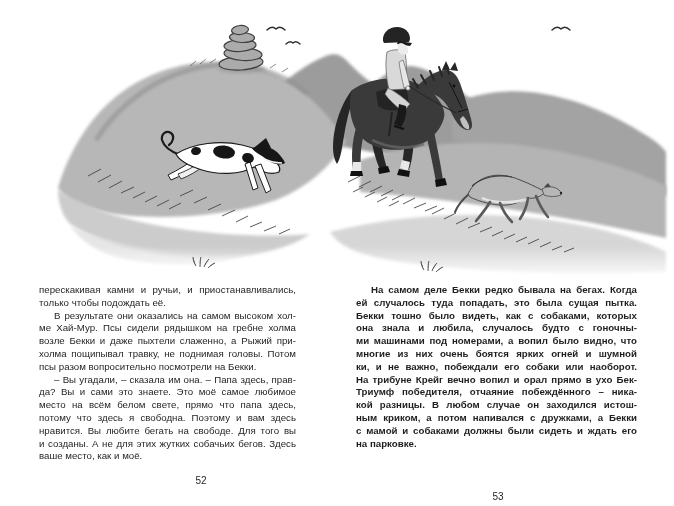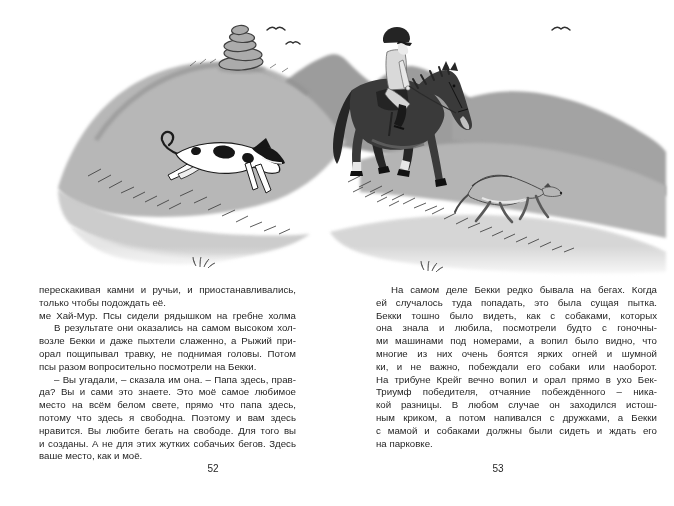--- a/index.html
+++ b/index.html
@@ -3,27 +3,27 @@
 <meta charset="utf-8">
 <style>
   html,body{margin:0;padding:0;background:#ffffff;}
   body{width:674px;height:506px;overflow:hidden;position:relative;
        font-family:"Liberation Sans",sans-serif;color:var(--text,#1f1f1f);}
   .spread{position:absolute;inset:0;background:var(--page-bg,#fff);}
   .illustration{position:absolute;top:0;left:0;}
   .textcol{position:absolute;top:284px;font-size:9.7px;line-height:12.8px;
            letter-spacing:0;color:var(--text,#1f1f1f);}
   .textcol.left{left:39px;width:257px;}
-  .textcol.right{left:376px;width:281px;}
+  .textcol.right{left:356px;width:281px;font-weight:bold;}
   .line{text-align:justify;text-align-last:justify;height:12.8px;overflow:hidden;white-space:normal;}
   .line.last{text-align-last:left;}
   .line.indent{text-indent:15px;}
   .pagenum{position:absolute;top:463px;width:34px;text-align:center;font-size:10px;}
-  .pagenum.left{left:196px;}
-  .pagenum.right{left:481px;}
+  .pagenum.left{left:184px;margin-top:12px;}
+  .pagenum.right{left:481px;margin-top:28px;}
 </style>
 </head>
 <body>
 
 <div class="spread">
 
   <svg class="illustration" width="674" height="280" viewBox="0 0 674 280">
     <defs>
       <filter id="soft" x="-20%" y="-20%" width="140%" height="140%">
         <feGaussianBlur stdDeviation="1.6"></feGaussianBlur>
@@ -139,39 +139,39 @@
         <path d="M528,198 C527,206 524,213 520,219"></path>
         <path d="M490,202 C486,209 481,215 476,221"></path>
         <path d="M500,203 C503,211 507,217 512,222"></path>
       </g>
     </g>
   </svg>
 
   <div class="textcol left">
       <div class="line">перескакивая камни и ручьи, и приостанавливались,</div>
       <div class="line last">только чтобы подождать её.</div>
+      <div class="line indent">В результате они оказались на самом высоком хол-</div>
       <div class="line">ме Хай-Мур. Псы сидели рядышком на гребне холма</div>
-      <div class="line indent">В результате они оказались на самом высоком хол-</div>
       <div class="line">возле Бекки и даже пыхтели слаженно, а Рыжий при-</div>
-      <div class="line">орал пощипывал травку, не поднимая головы. Потом</div>
+      <div class="line">холма пощипывал травку, не поднимая головы. Потом</div>
       <div class="line last">псы разом вопросительно посмотрели на Бекки.</div>
       <div class="line indent">– Вы угадали, – сказала им она. – Папа здесь, прав-</div>
       <div class="line">да? Вы и сами это знаете. Это моё самое любимое</div>
       <div class="line">место на всём белом свете, прямо что папа здесь,</div>
       <div class="line">потому что здесь я свободна. Поэтому и вам здесь</div>
       <div class="line">нравится. Вы любите бегать на свободе. Для того вы</div>
       <div class="line">и созданы. А не для этих жутких собачьих бегов. Здесь</div>
       <div class="line last">ваше место, как и моё.</div>
     </div>
 
   <div class="textcol right">
       <div class="line indent">На самом деле Бекки редко бывала на бегах. Когда</div>
       <div class="line">ей случалось туда попадать, это была сущая пытка.</div>
       <div class="line">Бекки тошно было видеть, как с собаками, которых</div>
-      <div class="line">она знала и любила, посмотрели будто с гоночны-</div>
+      <div class="line">она знала и любила, случалось будто с гоночны-</div>
       <div class="line">ми машинами под номерами, а вопил было видно, что</div>
       <div class="line">многие из них очень боятся ярких огней и шумной</div>
       <div class="line">ки, и не важно, побеждали его собаки или наоборот.</div>
       <div class="line">На трибуне Крейг вечно вопил и орал прямо в ухо Бек-</div>
       <div class="line">Триумф победителя, отчаяние побеждённого – ника-</div>
       <div class="line">кой разницы. В любом случае он заходился истош-</div>
       <div class="line">ным криком, а потом напивался с дружками, а Бекки</div>
       <div class="line">с мамой и собаками должны были сидеть и ждать его</div>
       <div class="line last">на парковке.</div>
     </div>

